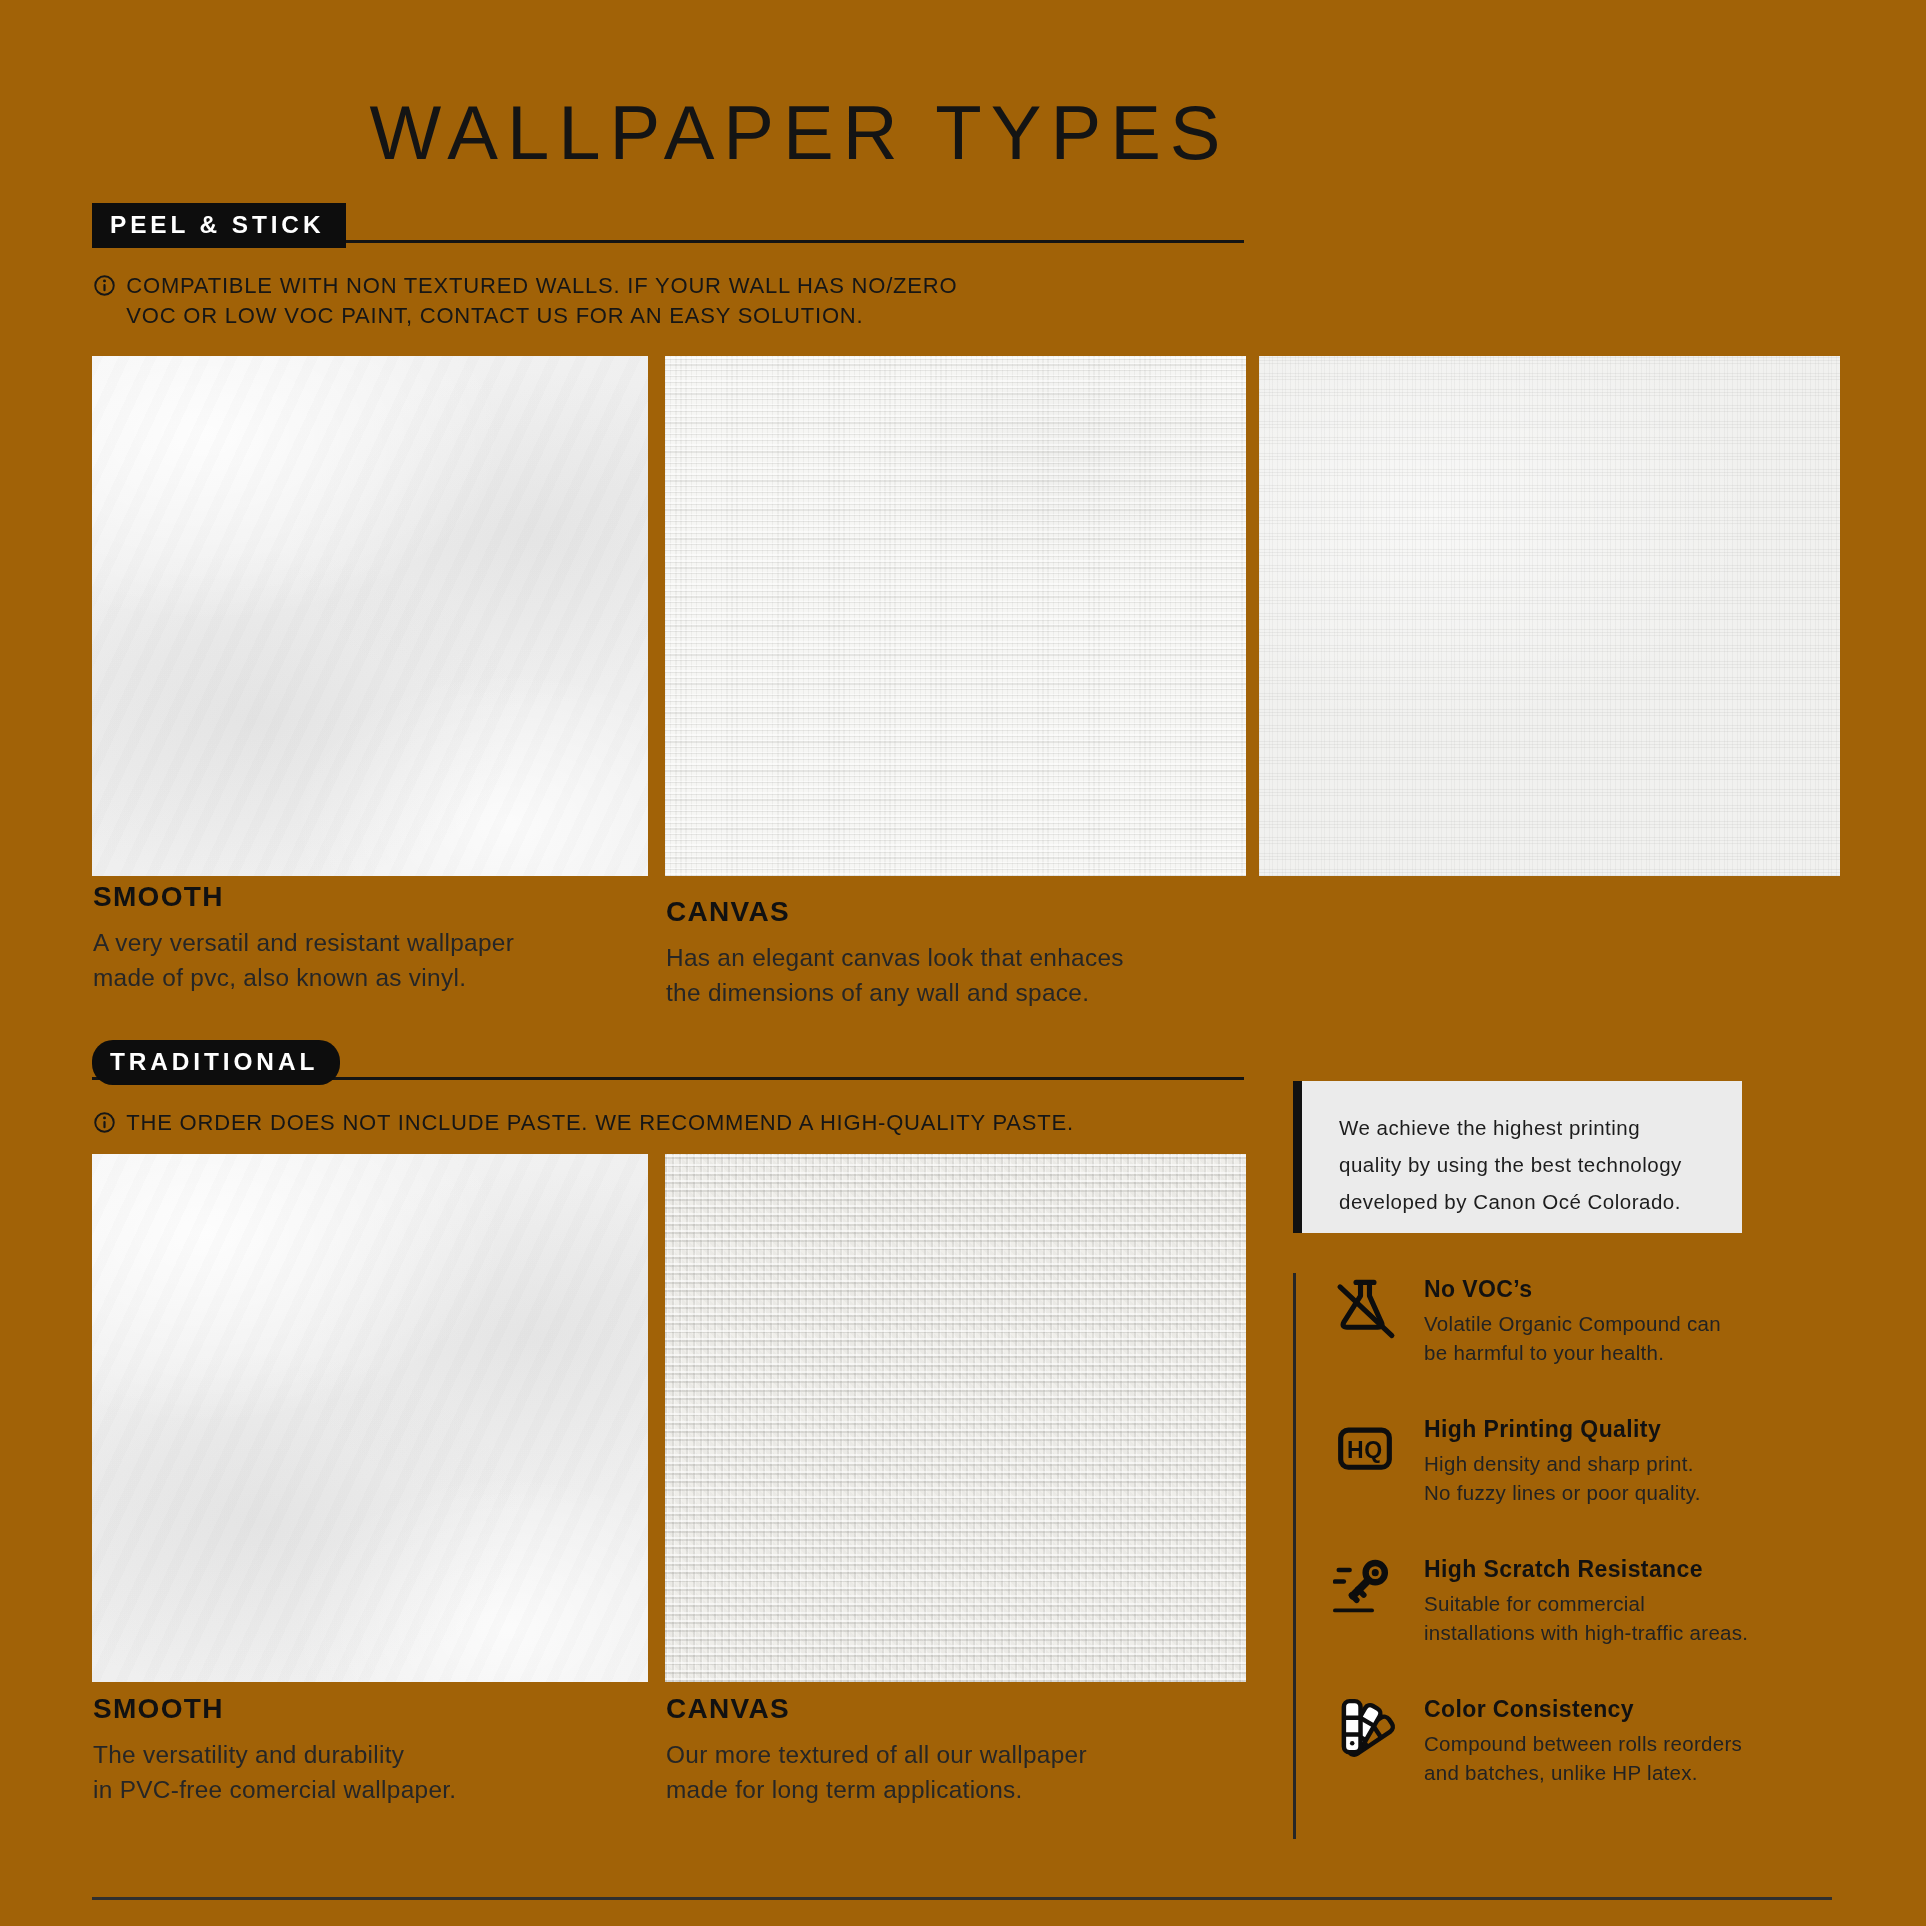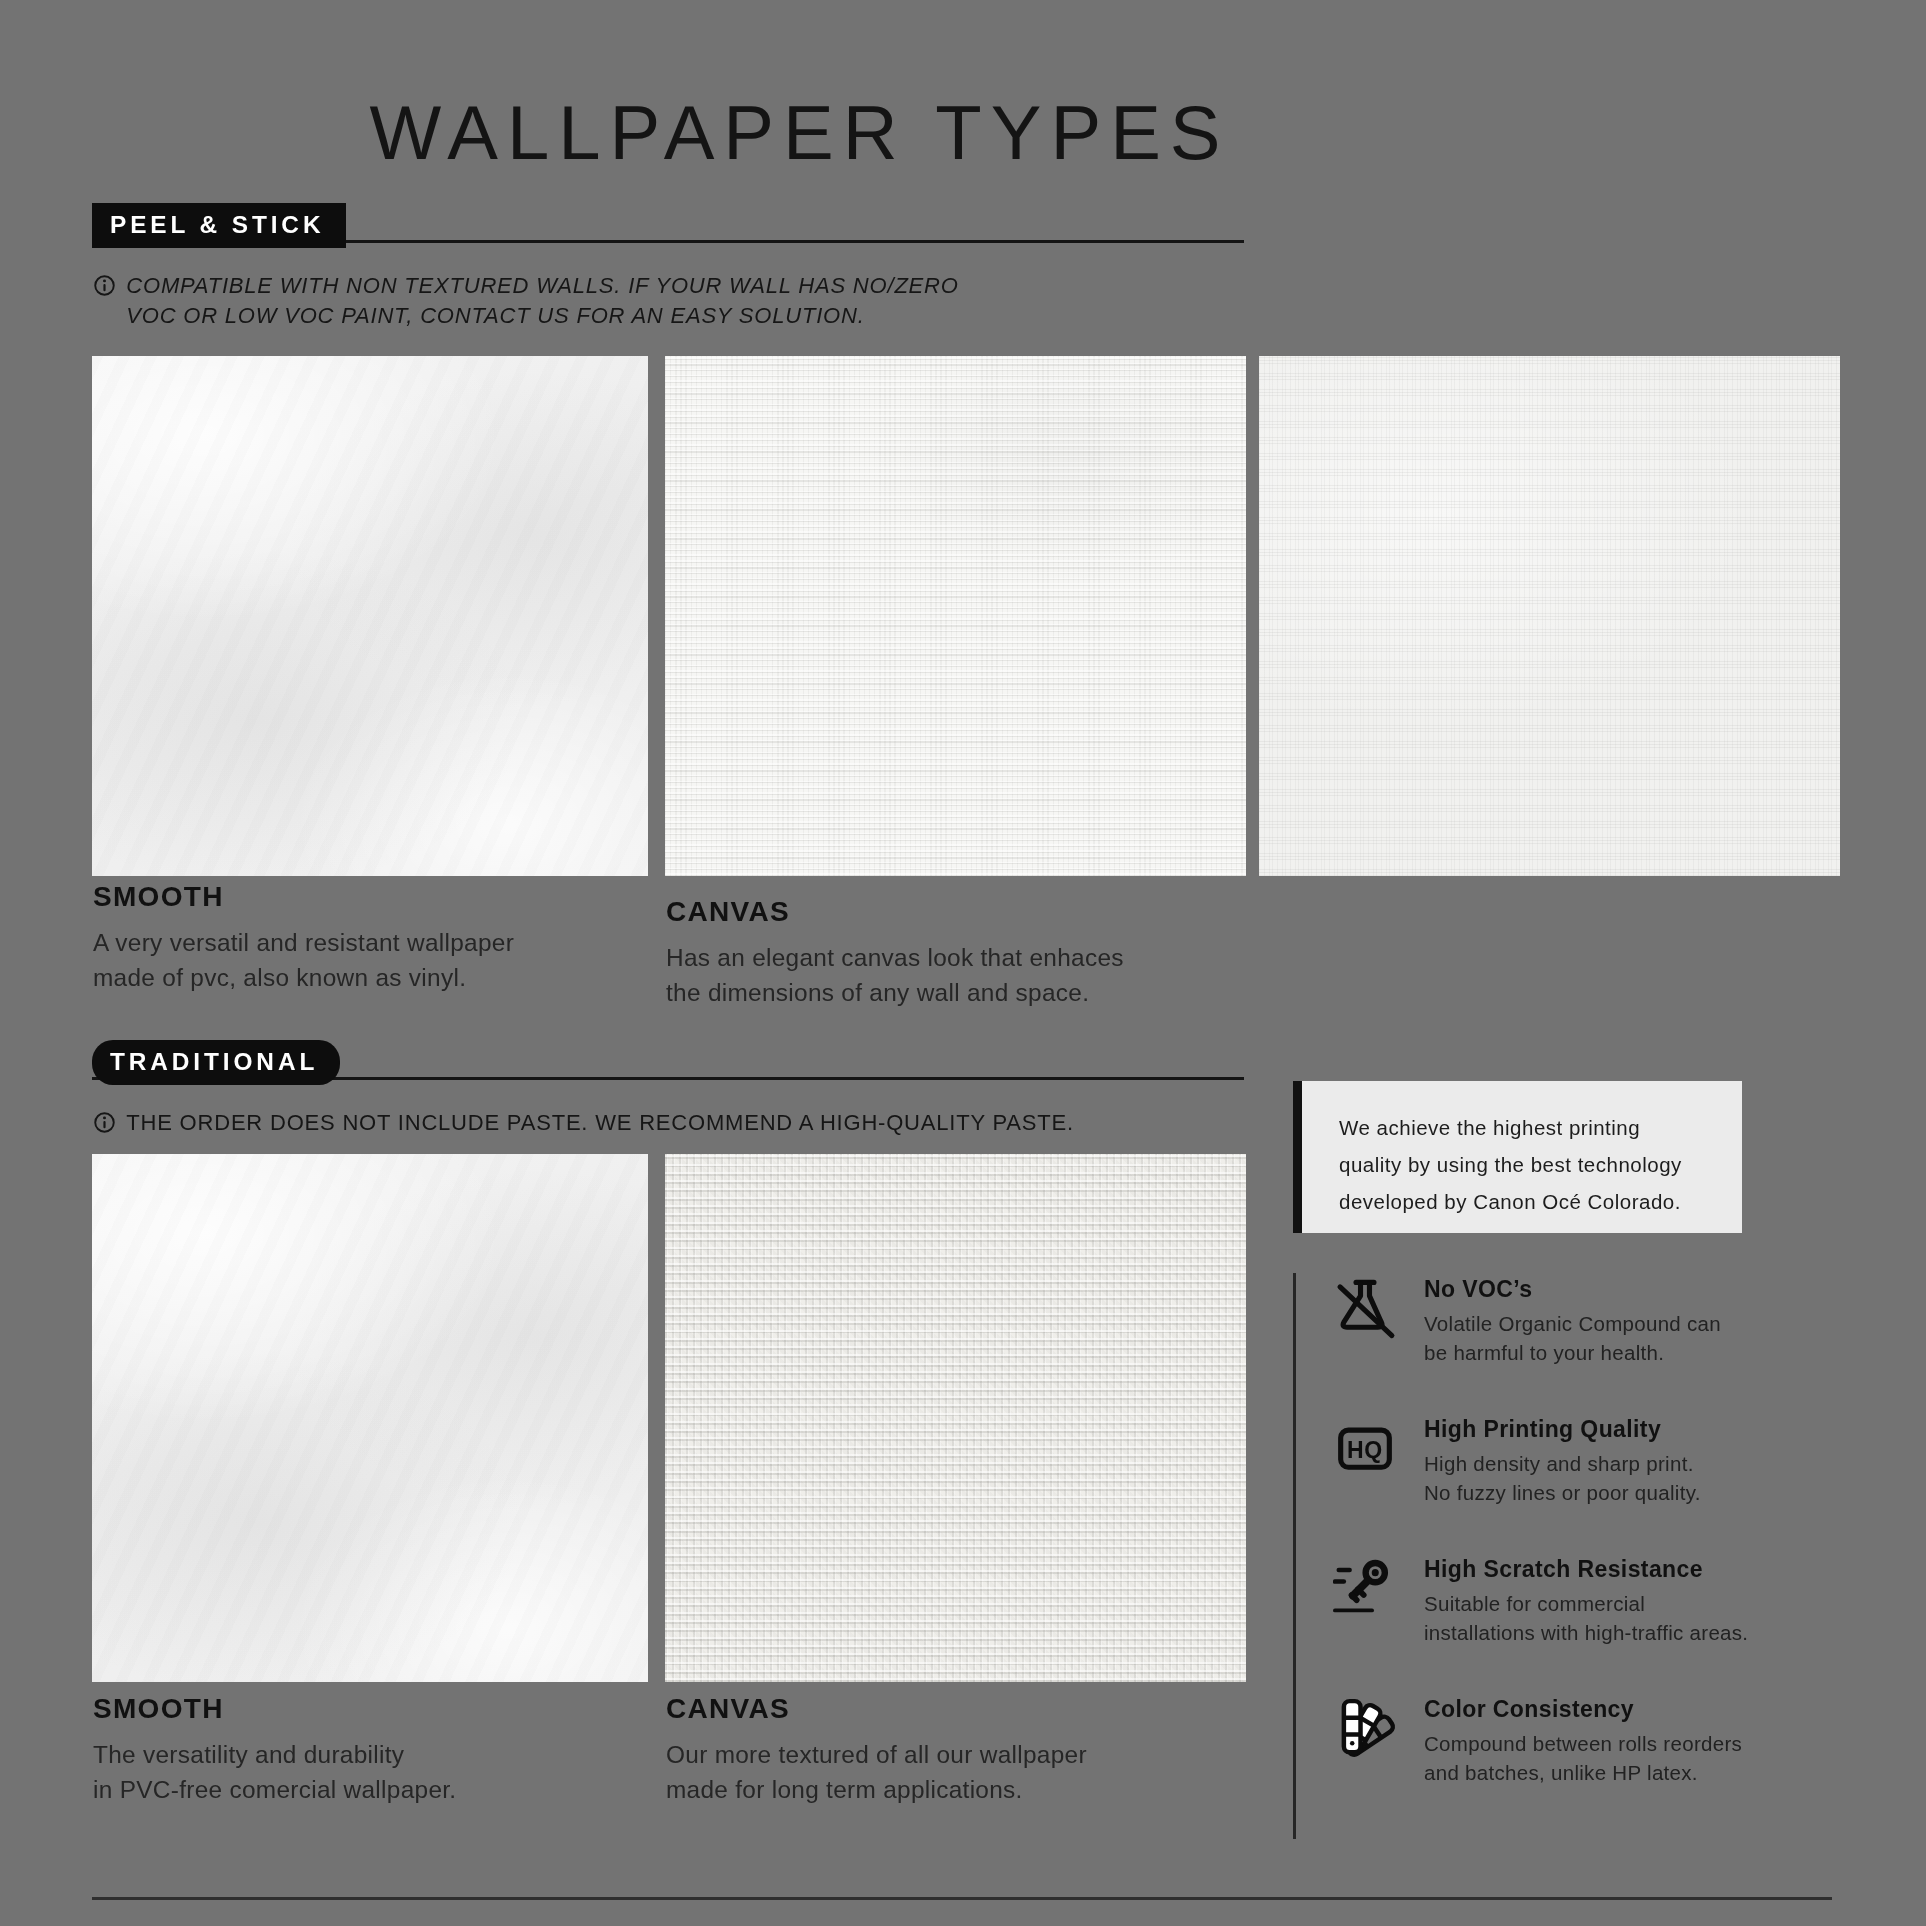--- a/index.html
+++ b/index.html
@@ -1,17 +1,17 @@
 <!DOCTYPE html>
 <html style="font-size:10.3px"><head>
 <meta charset="utf-8">
 <style>
   html,body{margin:0;padding:0;background:#ffffff;}
   #canvas{
-    position:relative;width:1926px;height:1926px;background:#737373;overflow:hidden;
+    position:relative;width:1926px;height:1926px;background:#a16207;overflow:hidden;
     font-family:"Liberation Sans","DejaVu Sans",sans-serif;color:#1a1a1a;
   }
 
   
   .page-title{
     position:absolute;left:0;top:89px;width:1599px;text-align:center;
     font-size:76px;font-weight:400;letter-spacing:9px;color:#141414;white-space:nowrap;
   }
 
   
@@ -24,21 +24,21 @@
   #rule-peel{left:92px;top:240px;width:1152px;}
   #rule-trad{left:92px;top:1077px;width:1152px;}
   #badge-peel{left:92px;top:203px;}
   #badge-trad{left:92px;top:1040px;border-radius:21px;}
   .bottom-rule{position:absolute;left:92px;top:1897px;width:1740px;height:2.6px;background:#2f2f2f;}
 
   
   .note{position:absolute;display:flex;gap:10.3px;font-size:22px;letter-spacing:0.8px;color:#161616;}
   .note .txt div{line-height:30px;}
   .note .i-ico{flex:0 0 23px;height:23px;margin-top:2.6px;}
-  #note-peel{left:93px;top:271px;font-style:italic;}
+  #note-peel{left:93px;top:271px;}
   #note-trad{left:93px;top:1108px;}
 
   
   .swatch{position:absolute;}
   #sw-ps-smooth{left:92px;top:356px;width:556px;height:520px;}
   #sw-ps-canvas{left:665px;top:356px;width:581px;height:520px;}
   #sw-ps-fabric{left:1259px;top:356px;width:581px;height:520px;}
   #sw-tr-smooth{left:92px;top:1154px;width:556px;height:528px;}
   #sw-tr-canvas{left:665px;top:1154px;width:581px;height:528px;}
 

